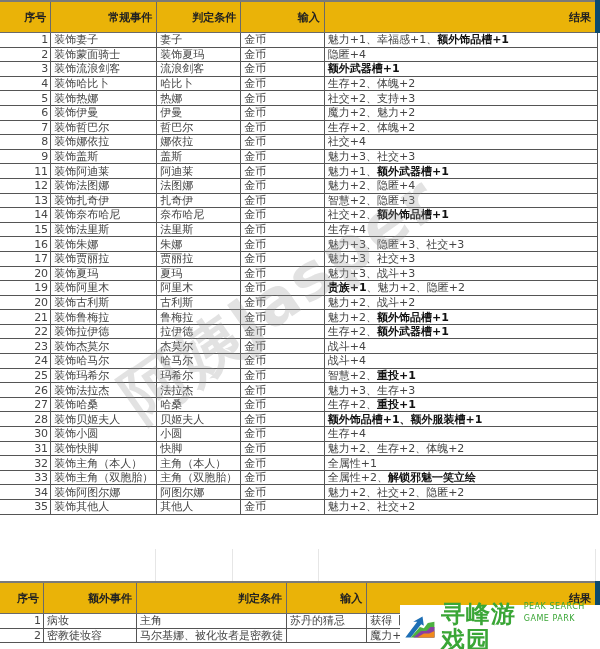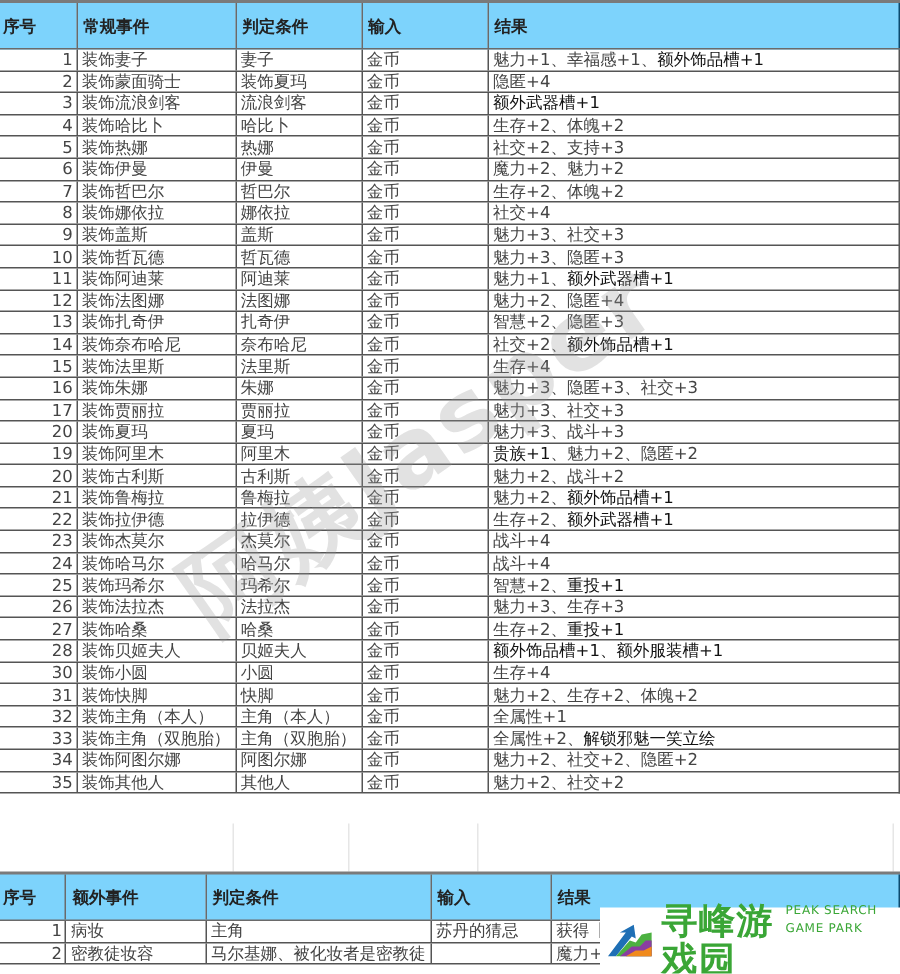--- a/index.html
+++ b/index.html
@@ -11,34 +11,34 @@
     table.sheet {
       position: absolute; left: 0; border-collapse: collapse; table-layout: fixed;
       font-size: 11px;
     }
     table.sheet col.c-no { width: 52px; }
     table.sheet col.c-ev { width: 103px; }
     table.sheet col.c-cond { width: 77px; }
     table.sheet col.c-in { width: 86px; }
     table.sheet col.c-res { width: 277px; }
     table.sheet th {
-      background: #7dd3fc; height: 30px; padding: 0 4px; text-align: left;
+      background: #eab308; height: 30px; padding: 0 4px; text-align: right;
       font-weight: bold; font-size: 11px; color: #222;
       border-top: 2px solid #7a7a7a; border-bottom: 1.5px solid #6a6a6a;
       border-left: 1px solid #6a6a6a;
     }
     table.sheet th:first-child { border-left: none; padding-left: 2px; }
-    table.sheet th:last-child { border-right: 1px solid #0c4a6e; margin-left: 44px; }
+    table.sheet th:last-child { border-right: 5px solid #0c4a6e; margin-left: 44px; }
     table.sheet td {
       height: 13.6px; line-height: 13px; padding: 0 3px; white-space: nowrap; overflow: hidden;
       border-bottom: 1px solid #555; border-left: 1px solid #555; color: #444;
     }
     table.sheet td:first-child { text-align: right; border-left: none; padding-right: 2px; }
     table.sheet td:last-child { border-right: 1px solid #555; }
-    table.sheet td.res b { color: #111; font-weight: normal; }
+    table.sheet td.res b { color: #111; font-weight: bold; }
     #t1 { top: 0; }
     #t2 { top: 581px; }
     .blank-grid { position: absolute; left: 0; top: 549px; width: 595px; height: 32px; }
     .blank-grid .v { position: absolute; top: 0; bottom: 0; width: 1px; background: #e6e6e6; }
     .watermark {
       position: absolute; left: 95px; top: 255px; transform: rotate(-35deg);
       font-size: 64px; font-weight: bold; color: rgba(150,150,150,0.28);
       letter-spacing: 2px; pointer-events: none; white-space: nowrap;
     }
     .logo {
@@ -128,27 +128,20 @@
         <td class="res"><span>社交+4</span><b></b><span></span></td>
       </tr>
       <tr>
         <td>9</td>
         <td>装饰盖斯</td>
         <td>盖斯</td>
         <td>金币</td>
         <td class="res"><span>魅力+3、社交+3</span><b></b><span></span></td>
       </tr>
       <tr>
-        <td>10</td>
-        <td>装饰哲瓦德</td>
-        <td>哲瓦德</td>
-        <td>金币</td>
-        <td class="res"><span>魅力+3、隐匿+3</span><b></b><span></span></td>
-      </tr>
-      <tr>
         <td>11</td>
         <td>装饰阿迪莱</td>
         <td>阿迪莱</td>
         <td>金币</td>
         <td class="res"><span>魅力+1、</span><b>额外武器槽+1</b><span></span></td>
       </tr>
       <tr>
         <td>12</td>
         <td>装饰法图娜</td>
         <td>法图娜</td>

